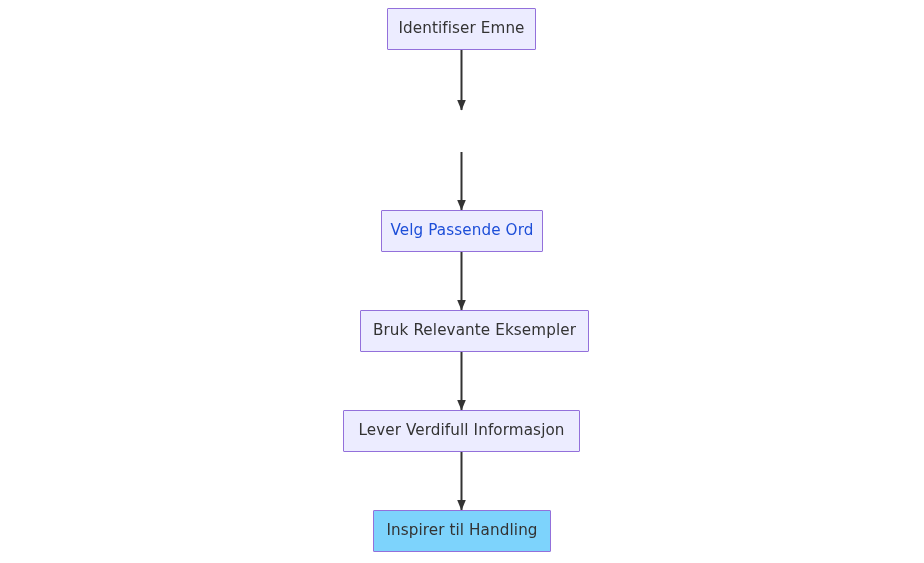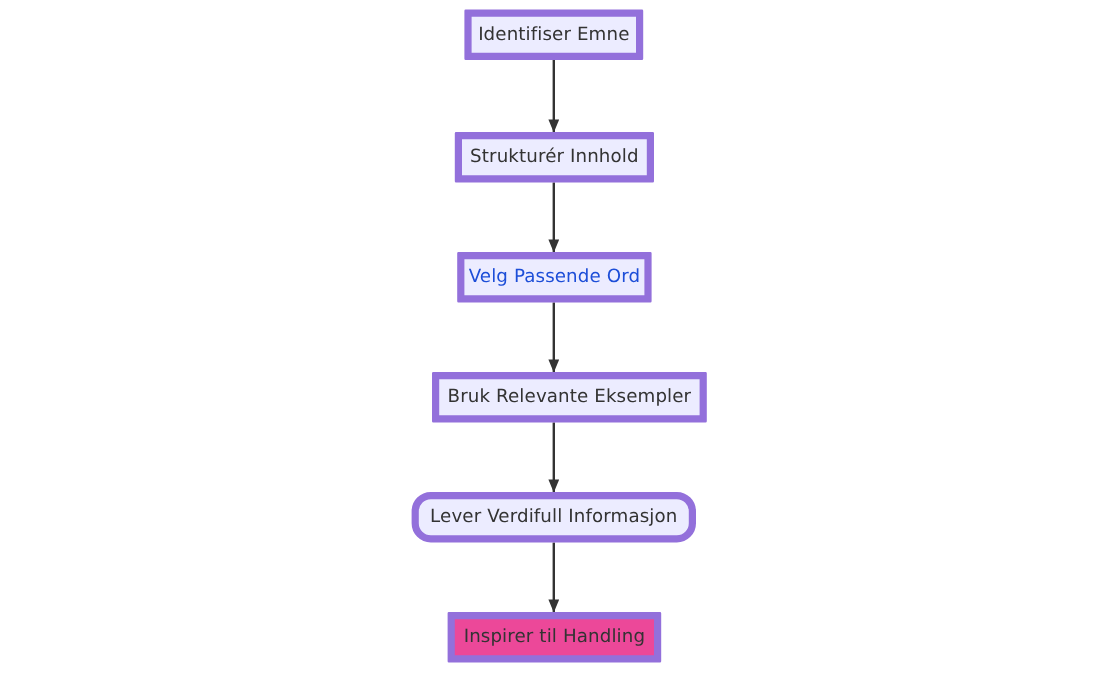--- a/index.html
+++ b/index.html
@@ -28,21 +28,21 @@
     height: 563px;
     pointer-events: none;
   }
   .node {
     position: absolute;
     box-sizing: border-box;
     display: flex;
     align-items: center;
     justify-content: center;
     background: #ECECFF;
-    border: 6px solid #a16207;
+    border: 1px solid #a16207;
     border-radius: 1px;
     color: #333333;
     font-size: 15.2px;
     font-weight: 400;
     line-height: 1;
     letter-spacing: 0.1px;
     white-space: nowrap;
     z-index: 2;
   }
   .node-label {
@@ -76,33 +76,30 @@
     </g>
     <g>
       <line x1="461.5" y1="452" x2="461.5" y2="510" stroke="#333333" stroke-width="2" marker-end="url(#arrowhead)"></line>
     </g>
   </svg>
 
   <div class="node" id="node-n1" style="left: 387px; top: 8px; width: 149px; height: 42px; background: rgb(236, 236, 255); border-color: rgb(147, 112, 219); color: rgb(51, 51, 51);">
     <span class="node-label">Identifiser Emne</span>
   </div>
 
-  <div class="node" id="node-n2" style="left: 379px; top: 110px; width: 166px; height: 42px; background: rgb(236, 236, 255); border-color: rgb(147, 112, 219); color: rgb(51, 51, 51);">
-    <span class="node-label">Strukturér Innhold</span>
-  </div>
 
   <div class="node" id="node-n3" style="left: 381px; top: 210px; width: 162px; height: 42px; background: rgb(236, 236, 255); border-color: rgb(147, 112, 219); color: #1d4ed8;">
     <span class="node-label">Velg Passende Ord</span>
   </div>
 
   <div class="node" id="node-n4" style="left: 347px; top: 310px; width: 229px; height: 42px; background: rgb(236, 236, 255); border-color: rgb(147, 112, 219); color: rgb(51, 51, 51); margin-left: 13px;">
     <span class="node-label">Bruk Relevante Eksempler</span>
   </div>
 
-  <div class="node" id="node-n5" style="left: 343px; top: 410px; width: 237px; height: 42px; background: rgb(236, 236, 255); border-color: rgb(147, 112, 219); color: rgb(51, 51, 51); border-radius: 16px;">
+  <div class="node" id="node-n5" style="left: 343px; top: 410px; width: 237px; height: 42px; background: rgb(236, 236, 255); border-color: rgb(147, 112, 219); color: rgb(51, 51, 51);">
     <span class="node-label">Lever Verdifull Informasjon</span>
   </div>
 
-  <div class="node" id="node-n6" style="left: 373px; top: 510px; width: 178px; height: 42px; background: #ec4899; border-color: rgb(147, 112, 219); color: rgb(51, 51, 51);">
+  <div class="node" id="node-n6" style="left: 373px; top: 510px; width: 178px; height: 42px; background: #7dd3fc; border-color: rgb(147, 112, 219); color: rgb(51, 51, 51);">
     <span class="node-label">Inspirer til Handling</span>
   </div>
 
 </div>
 
 </body></html>

